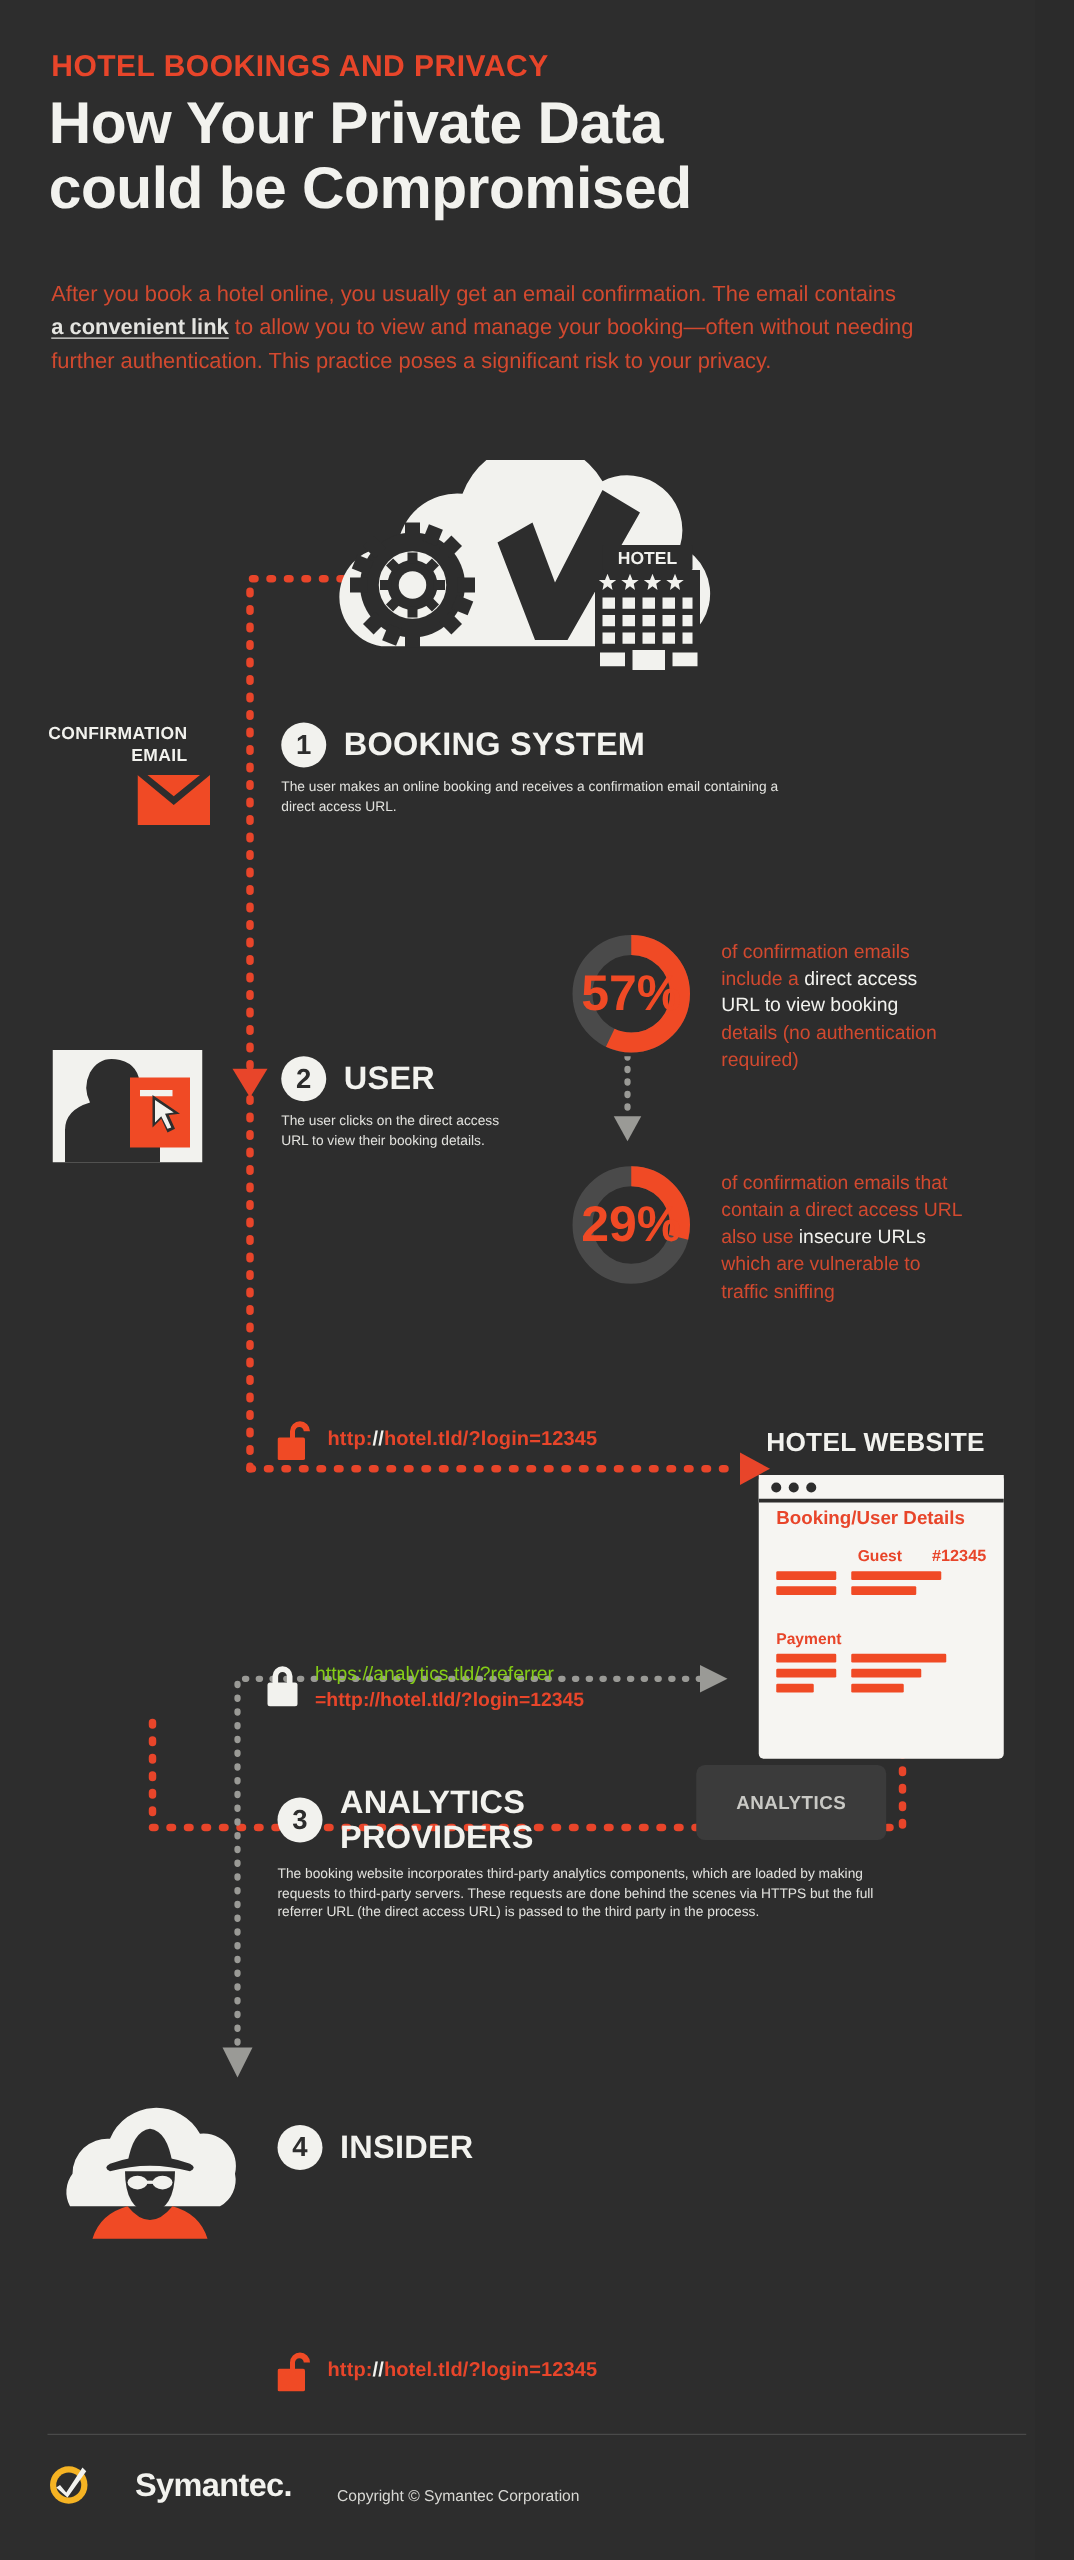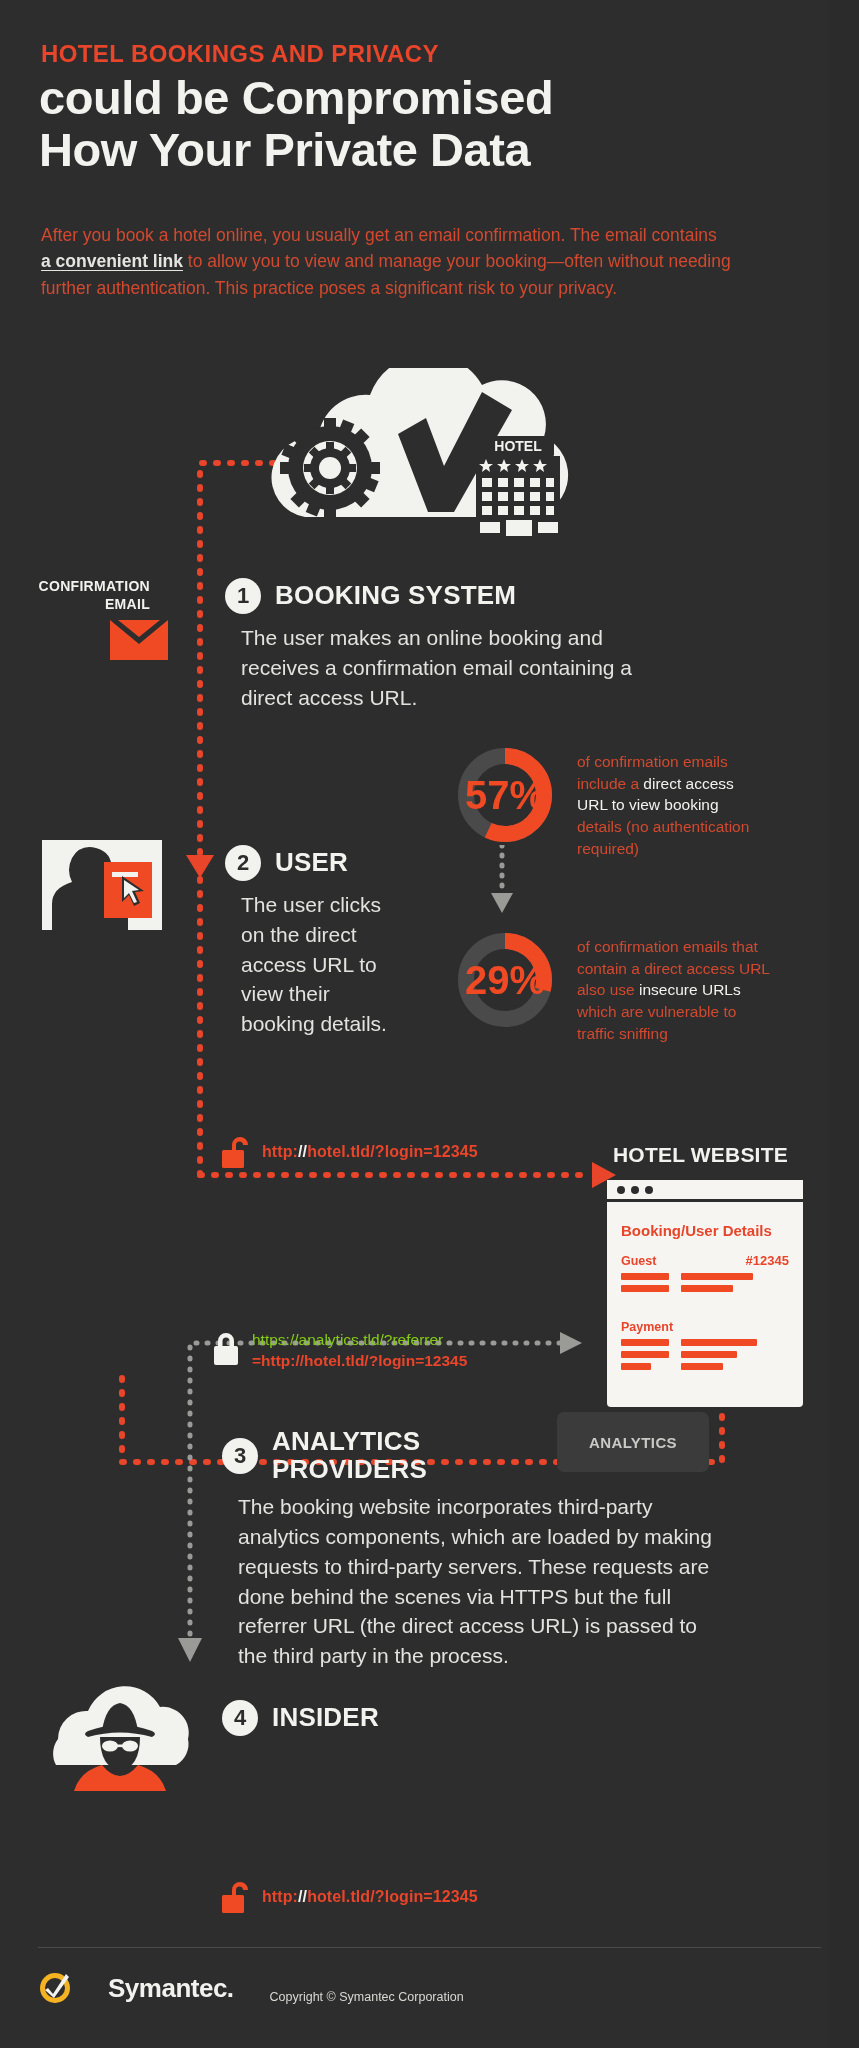--- a/index.html
+++ b/index.html
@@ -40,23 +40,22 @@
     font-size: 22px; font-weight: bold;
     display: flex; align-items: center; justify-content: center;
     flex: 0 0 36px;
   }
   .step-title {
     font-size: 26px; font-weight: bold; color: #f2f2ee;
     letter-spacing: .2px; line-height: 1.06;
   }
   .step-head { display: flex; align-items: center; gap: 14px; }
   .step-desc {
-    font-size: 21px; line-height: 1.42; color: #e2e2de;
+    font-size: 11px; line-height: 1.42; color: #e2e2de;
     margin-top: 9px;
-    margin-left: 16px;
   }
   .small-label {
     font-size: 14px; font-weight: bold; color: #f2f2ee;
     letter-spacing: .3px; line-height: 1.25; text-align: right;
   }
 
   
   .dotpath { position: absolute; }
 
   
@@ -97,21 +96,21 @@
     width: 196px; height: 227px;
     background: #f6f5f2; border-radius: 4px;
     padding: 0;
   }
   .browser-bar {
     height: 22px; display: flex; align-items: center; gap: 6px;
     padding-left: 10px; background: #f6f5f2;
     border-bottom: 3px solid #2d2d2d;
   }
   .browser-bar i { width: 8px; height: 8px; border-radius: 50%; background: #2d2d2d; display: block; }
-  .browser-body { padding: 20px 14px 10px 14px; }
+  .browser-body { padding: 4px 14px 10px 14px; }
   .bb-title { color: #e8452a; font-weight: bold; font-size: 15px; }
   .bb-sec { color:#e8452a; font-weight:bold; font-size: 12.5px; }
   .bar { background: #f04a25; height: 7px; border-radius: 1px; }
   .lrow { display: flex; gap: 12px; margin-top: 5px; }
   .lcol { display: flex; flex-direction: column; gap: 5px; }
 
   
   .an-tab {
     position: absolute; left: 557px; top: 1412px;
     width: 152px; height: 60px;
@@ -137,22 +136,22 @@
   .sym-name { font-size: 26px; font-weight: bold; color: #f2f2ee; letter-spacing: -.5px; }
   .copyright { font-size: 12.5px; color: #d8d8d4; }
 </style>
 </head>
 <body>
 
 <div class="page">
 
   <div class="kicker">HOTEL BOOKINGS AND PRIVACY</div>
   <div class="headline">
+    <div>How Your Private Data</div>
     <div>could be Compromised</div>
-    <div>How Your Private Data</div>
   </div>
   <div class="intro">
     <span>After you book a hotel online, you usually get an email confirmation. The email contains </span><span class="u">a convenient link</span><span> to allow you to view and manage your booking—often without needing further authentication. This practice poses a significant risk to your privacy.</span>
   </div>
 
   <svg class="dotpath" style="left:0;top:300px;" width="859" height="1640">
 
     <path d="M 330 163 L 200 163 L 200 875" stroke="#e8452a" stroke-width="6" stroke-dasharray="2 12" stroke-linecap="round" fill="none"></path>
     <path d="M 200 875 L 592 875" stroke="#e8452a" stroke-width="6" stroke-dasharray="2 12" stroke-linecap="round" fill="none"></path>
     <polygon points="592,862 616,875 592,888" fill="#e8452a"></polygon>
@@ -330,21 +329,21 @@
   <div class="an-tab">ANALYTICS</div>
 
   <div class="browser">
     <div class="browser-bar">
       <i></i>
       <i></i>
       <i></i>
     </div>
     <div class="browser-body">
       <div class="bb-title">Booking/User Details</div>
-      <div style="display:flex;justify-content:space-between;align-items:flex-end;margin-top:14px;">
+      <div style="display:flex;justify-content:flex-end;align-items:flex-end;margin-top:14px;gap:24px;">
         <div class="bb-sec">Guest</div>
         <div class="bb-sec" style="font-size:13px;">#12345</div>
       </div>
       <div class="lrow">
         <div class="lcol" style="width:48px;">
           <div class="bar"></div>
           <div class="bar"></div>
         </div>
         <div class="lcol" style="width:72px;">
           <div class="bar"></div>

